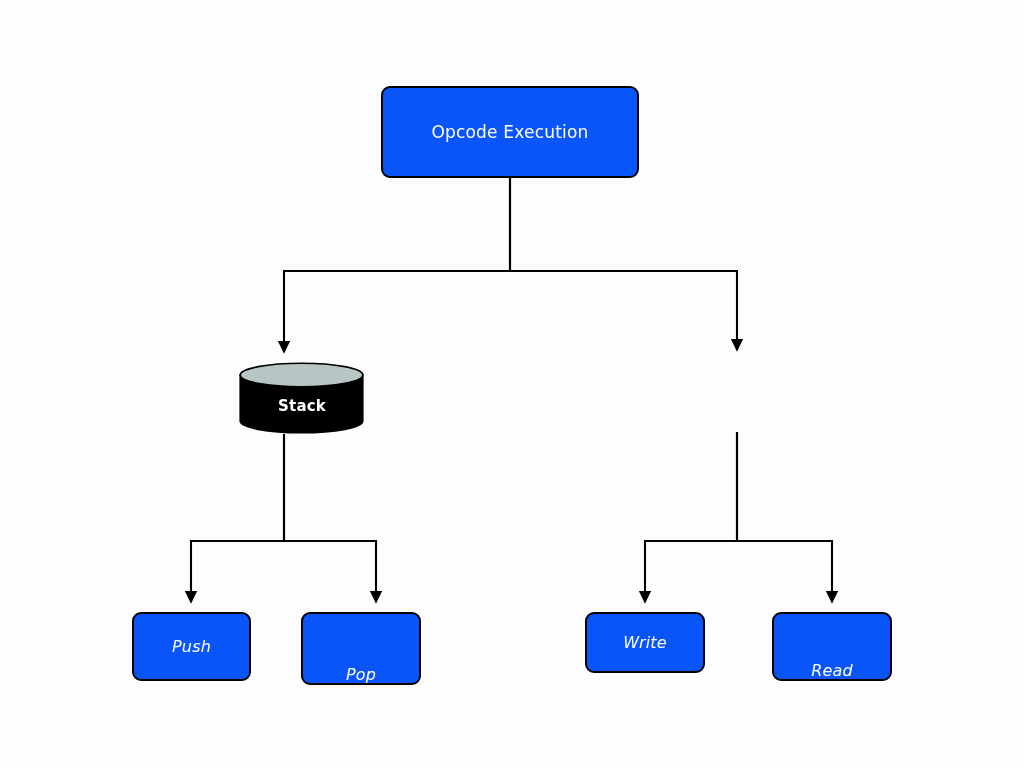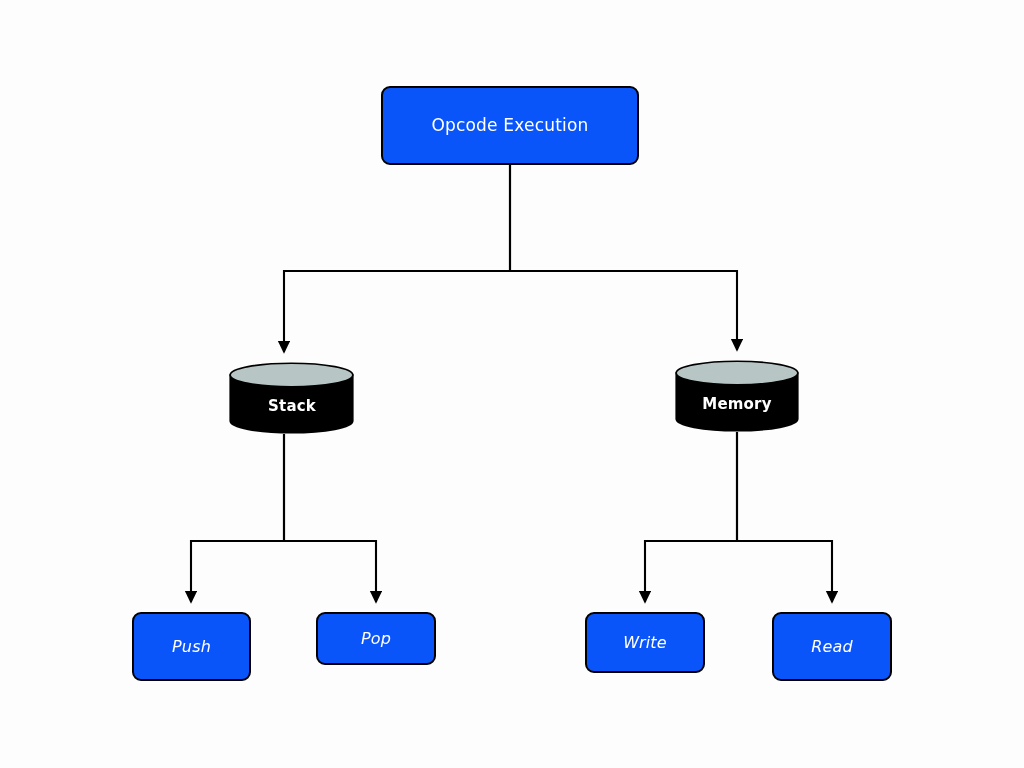--- a/index.html
+++ b/index.html
@@ -88,49 +88,42 @@
     <g fill="none" stroke="#000000" stroke-width="2.1" stroke-linecap="butt" stroke-linejoin="miter">
       <path d="M510,159 L510,271 L284,271 L284,352" marker-end="url(#arrowhead)"></path>
       <path d="M510,159 L510,271 L737,271 L737,350" marker-end="url(#arrowhead)"></path>
       <path d="M284,434 L284,541 L191,541 L191,602" marker-end="url(#arrowhead)"></path>
       <path d="M284,434 L284,541 L376,541 L376,602" marker-end="url(#arrowhead)"></path>
       <path d="M737,432 L737,541 L645,541 L645,602" marker-end="url(#arrowhead)"></path>
       <path d="M737,432 L737,541 L832,541 L832,602" marker-end="url(#arrowhead)"></path>
     </g>
   </svg>
 
-  <div class="node proc-node" style="left:381px; top:86px; width:258px; height:79px;">
+  <div class="node proc-node" style="left:381px; top:86px; width:258px; height:92px;">
     <span class="proc-label">Opcode Execution</span>
   </div>
 
-  <div class="db-node" style="left:229px; top:362px; width:126px; height:72px;">
+  <div class="db-node" style="left:239px; top:362px; width:126px; height:72px;">
     <svg width="125" height="72" viewBox="0 0 125 72" xmlns="http://www.w3.org/2000/svg">
       <path d="M1.2,13 L1.2,59 A61.3,11.8 0 0 0 123.8,59 L123.8,13 Z" fill="#000000" stroke="#000000" stroke-width="1.6"></path>
       <ellipse cx="62.5" cy="13" rx="61.3" ry="11.8" fill="#b7c6c4" stroke="#000000" stroke-width="1.6"></ellipse>
     </svg>
     <span class="db-label" style="top:37px;">Stack</span>
   </div>
 
-  <div class="db-node" style="left:675px; top:360px; width:124px; height:72px;">
-    <svg width="124" height="72" viewBox="0 0 124 72" xmlns="http://www.w3.org/2000/svg">
-      <path d="M1.2,13 L1.2,59 A60.8,11.8 0 0 0 122.8,59 L122.8,13 Z" fill="#000000" stroke="#000000" stroke-width="1.6"></path>
-      <ellipse cx="62" cy="13" rx="60.8" ry="11.8" fill="#b7c6c4" stroke="#000000" stroke-width="1.6"></ellipse>
-    </svg>
-    <span class="db-label" style="top:37px;">Memory</span>
-  </div>
 
   <div class="node proc-node" style="left:132px; top:612px; width:119px; height:69px;">
     <span class="proc-label leaf-label">Push</span>
   </div>
 
-  <div class="node proc-node" style="left:316px; top:612px; width:120px; height:53px;">
+  <div class="node proc-node" style="left:301px; top:612px; width:120px; height:73px;align-items:flex-end;">
     <span class="proc-label leaf-label">Pop</span>
   </div>
 
   <div class="node proc-node" style="left:585px; top:612px; width:120px; height:61px;">
     <span class="proc-label leaf-label">Write</span>
   </div>
 
-  <div class="node proc-node" style="left:772px; top:612px; width:120px; height:69px;">
+  <div class="node proc-node" style="left:772px; top:612px; width:120px; height:69px;align-items:flex-end;">
     <span class="proc-label leaf-label">Read</span>
   </div>
 
 </div>
 
 </body></html>

